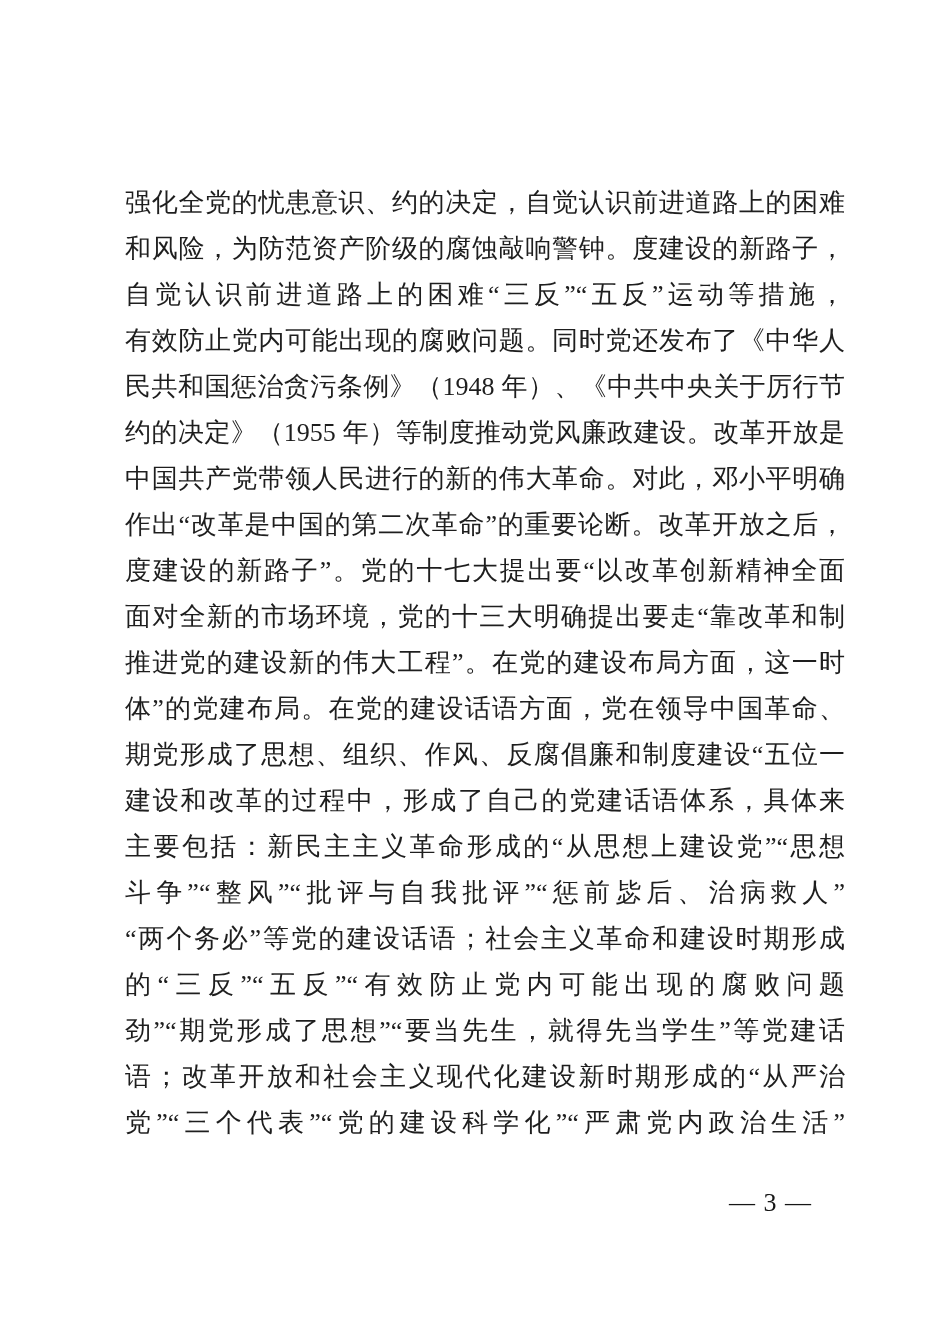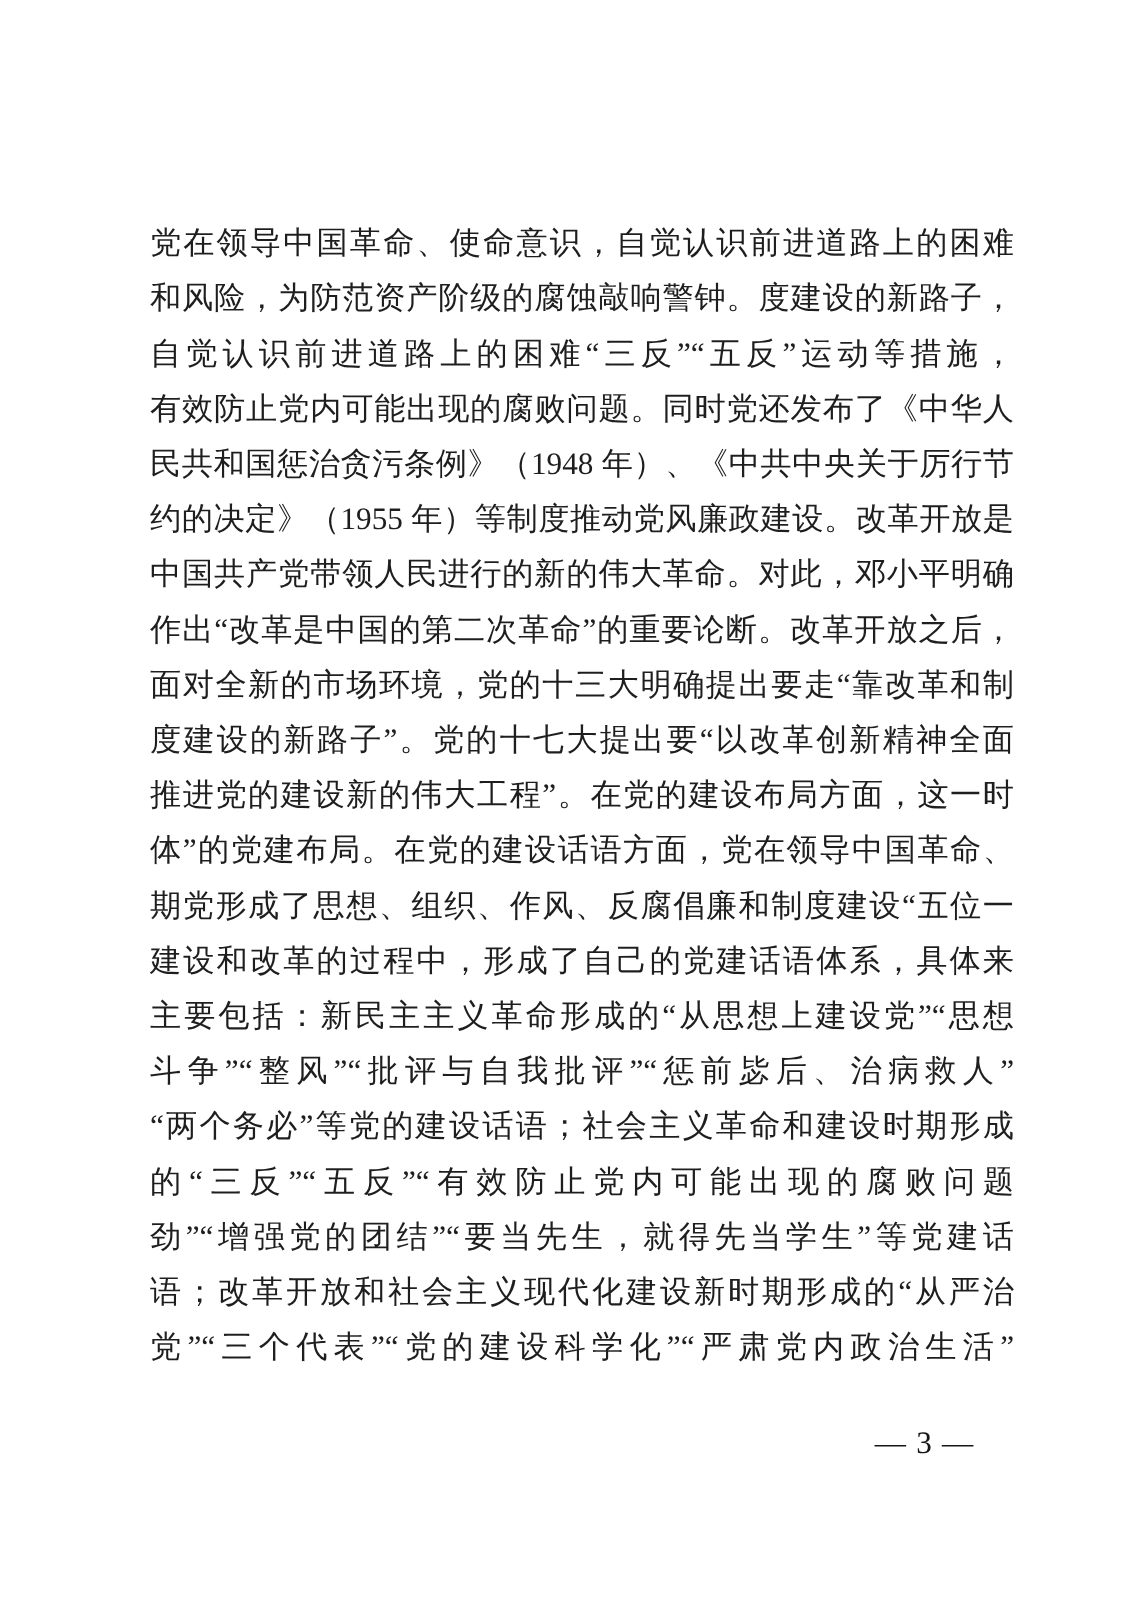--- a/index.html
+++ b/index.html
@@ -41,36 +41,36 @@
     color: #161616;
     letter-spacing: 1px;
     white-space: nowrap;
   }
 </style>
 </head>
 <body>
 
 <div class="page">
   <div class="text-block">
-    <div class="line">党在领导中国革命、使命意识，自觉认识前进道路上的困难</div>
+    <div class="line">强化全党的忧患意识、约的决定，自觉认识前进道路上的困难</div>
     <div class="line">和风险，为防范资产阶级的腐蚀敲响警钟。度建设的新路子，</div>
     <div class="line">自觉认识前进道路上的困难“三反”“五反”运动等措施，</div>
     <div class="line">有效防止党内可能出现的腐败问题。同时党还发布了《中华人</div>
     <div class="line">民共和国惩治贪污条例》（1948 年）、《中共中央关于厉行节</div>
     <div class="line">约的决定》（1955 年）等制度推动党风廉政建设。改革开放是</div>
     <div class="line">中国共产党带领人民进行的新的伟大革命。对此，邓小平明确</div>
     <div class="line">作出“改革是中国的第二次革命”的重要论断。改革开放之后，</div>
+    <div class="line">度建设的新路子”。党的十七大提出要“以改革创新精神全面</div>
     <div class="line">面对全新的市场环境，党的十三大明确提出要走“靠改革和制</div>
-    <div class="line">度建设的新路子”。党的十七大提出要“以改革创新精神全面</div>
     <div class="line">推进党的建设新的伟大工程”。在党的建设布局方面，这一时</div>
     <div class="line">体”的党建布局。在党的建设话语方面，党在领导中国革命、</div>
     <div class="line">期党形成了思想、组织、作风、反腐倡廉和制度建设“五位一</div>
     <div class="line">建设和改革的过程中，形成了自己的党建话语体系，具体来说，</div>
     <div class="line">主要包括：新民主主义革命形成的“从思想上建设党”“思想</div>
     <div class="line">斗争”“整风”“批评与自我批评”“惩前毖后、治病救人”</div>
     <div class="line">“两个务必”等党的建设话语；社会主义革命和建设时期形成</div>
     <div class="line">的“三反”“五反”“有效防止党内可能出现的腐败问题</div>
-    <div class="line">劲”“增强党的团结”“要当先生，就得先当学生”等党建话</div>
+    <div class="line">劲”“期党形成了思想”“要当先生，就得先当学生”等党建话</div>
     <div class="line">语；改革开放和社会主义现代化建设新时期形成的“从严治</div>
     <div class="line">党”“三个代表”“党的建设科学化”“严肃党内政治生活”</div>
   </div>
   <div class="page-number">— 3 —</div>
 </div>
 
 </body></html>

